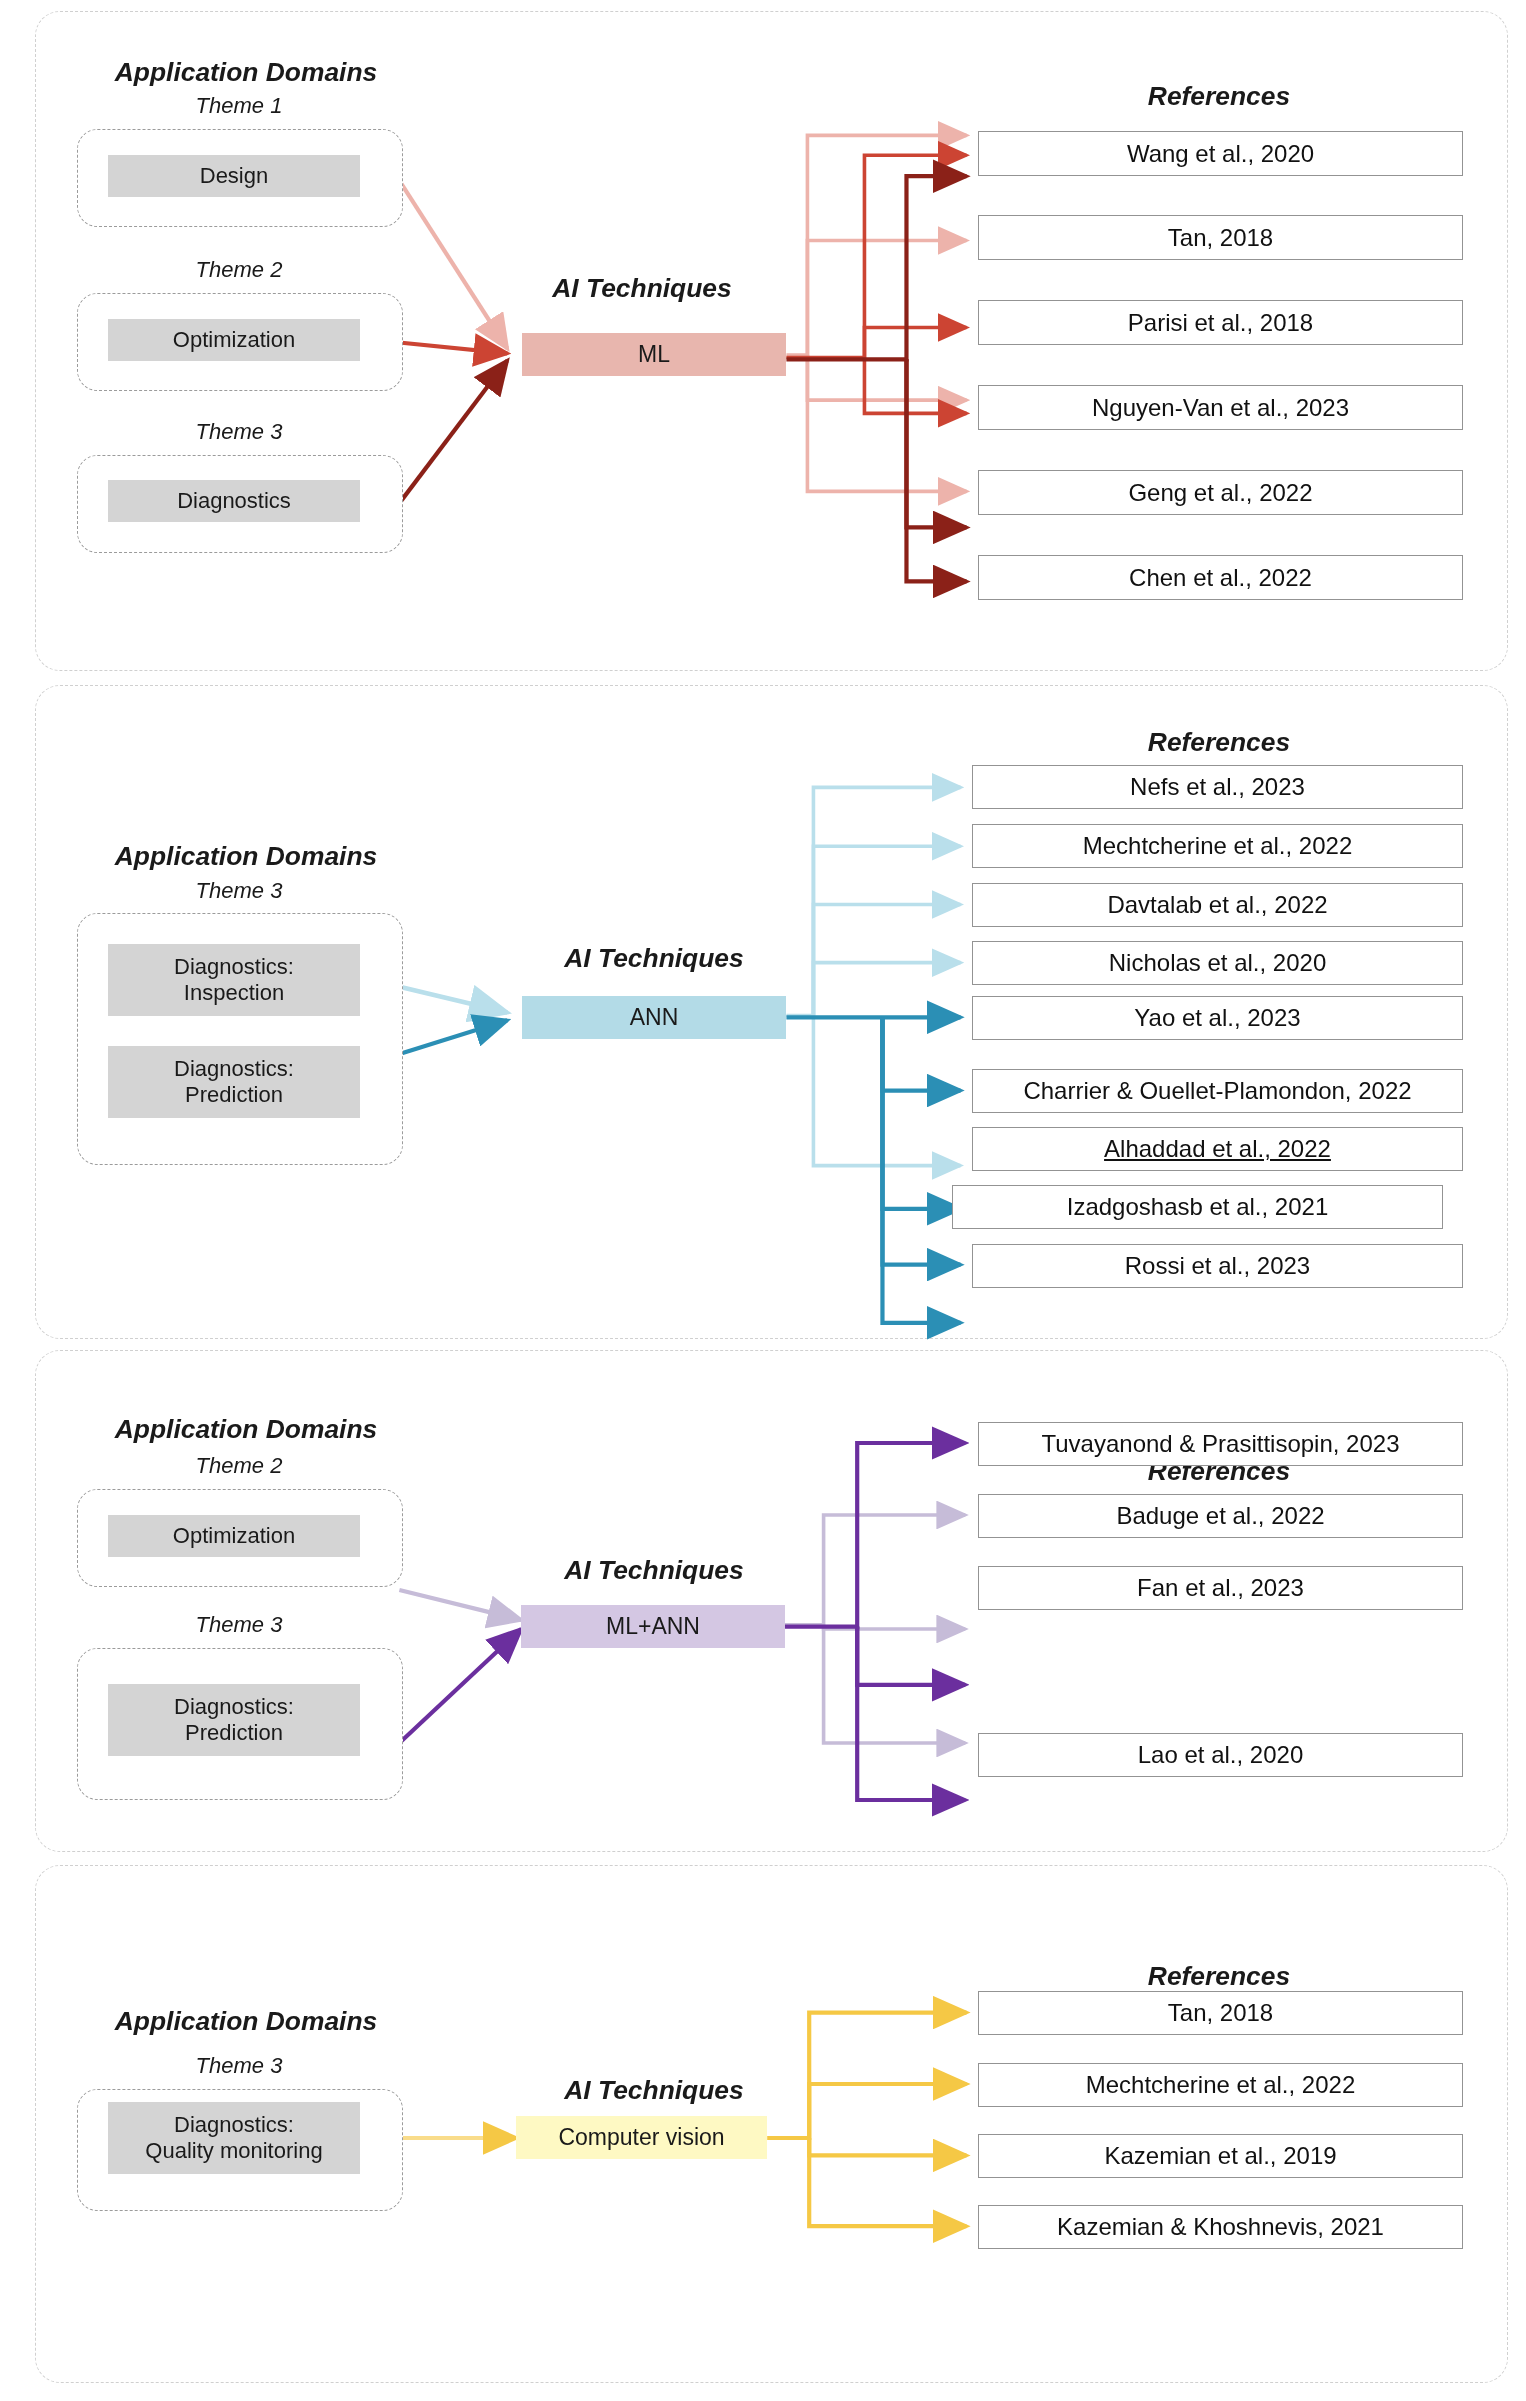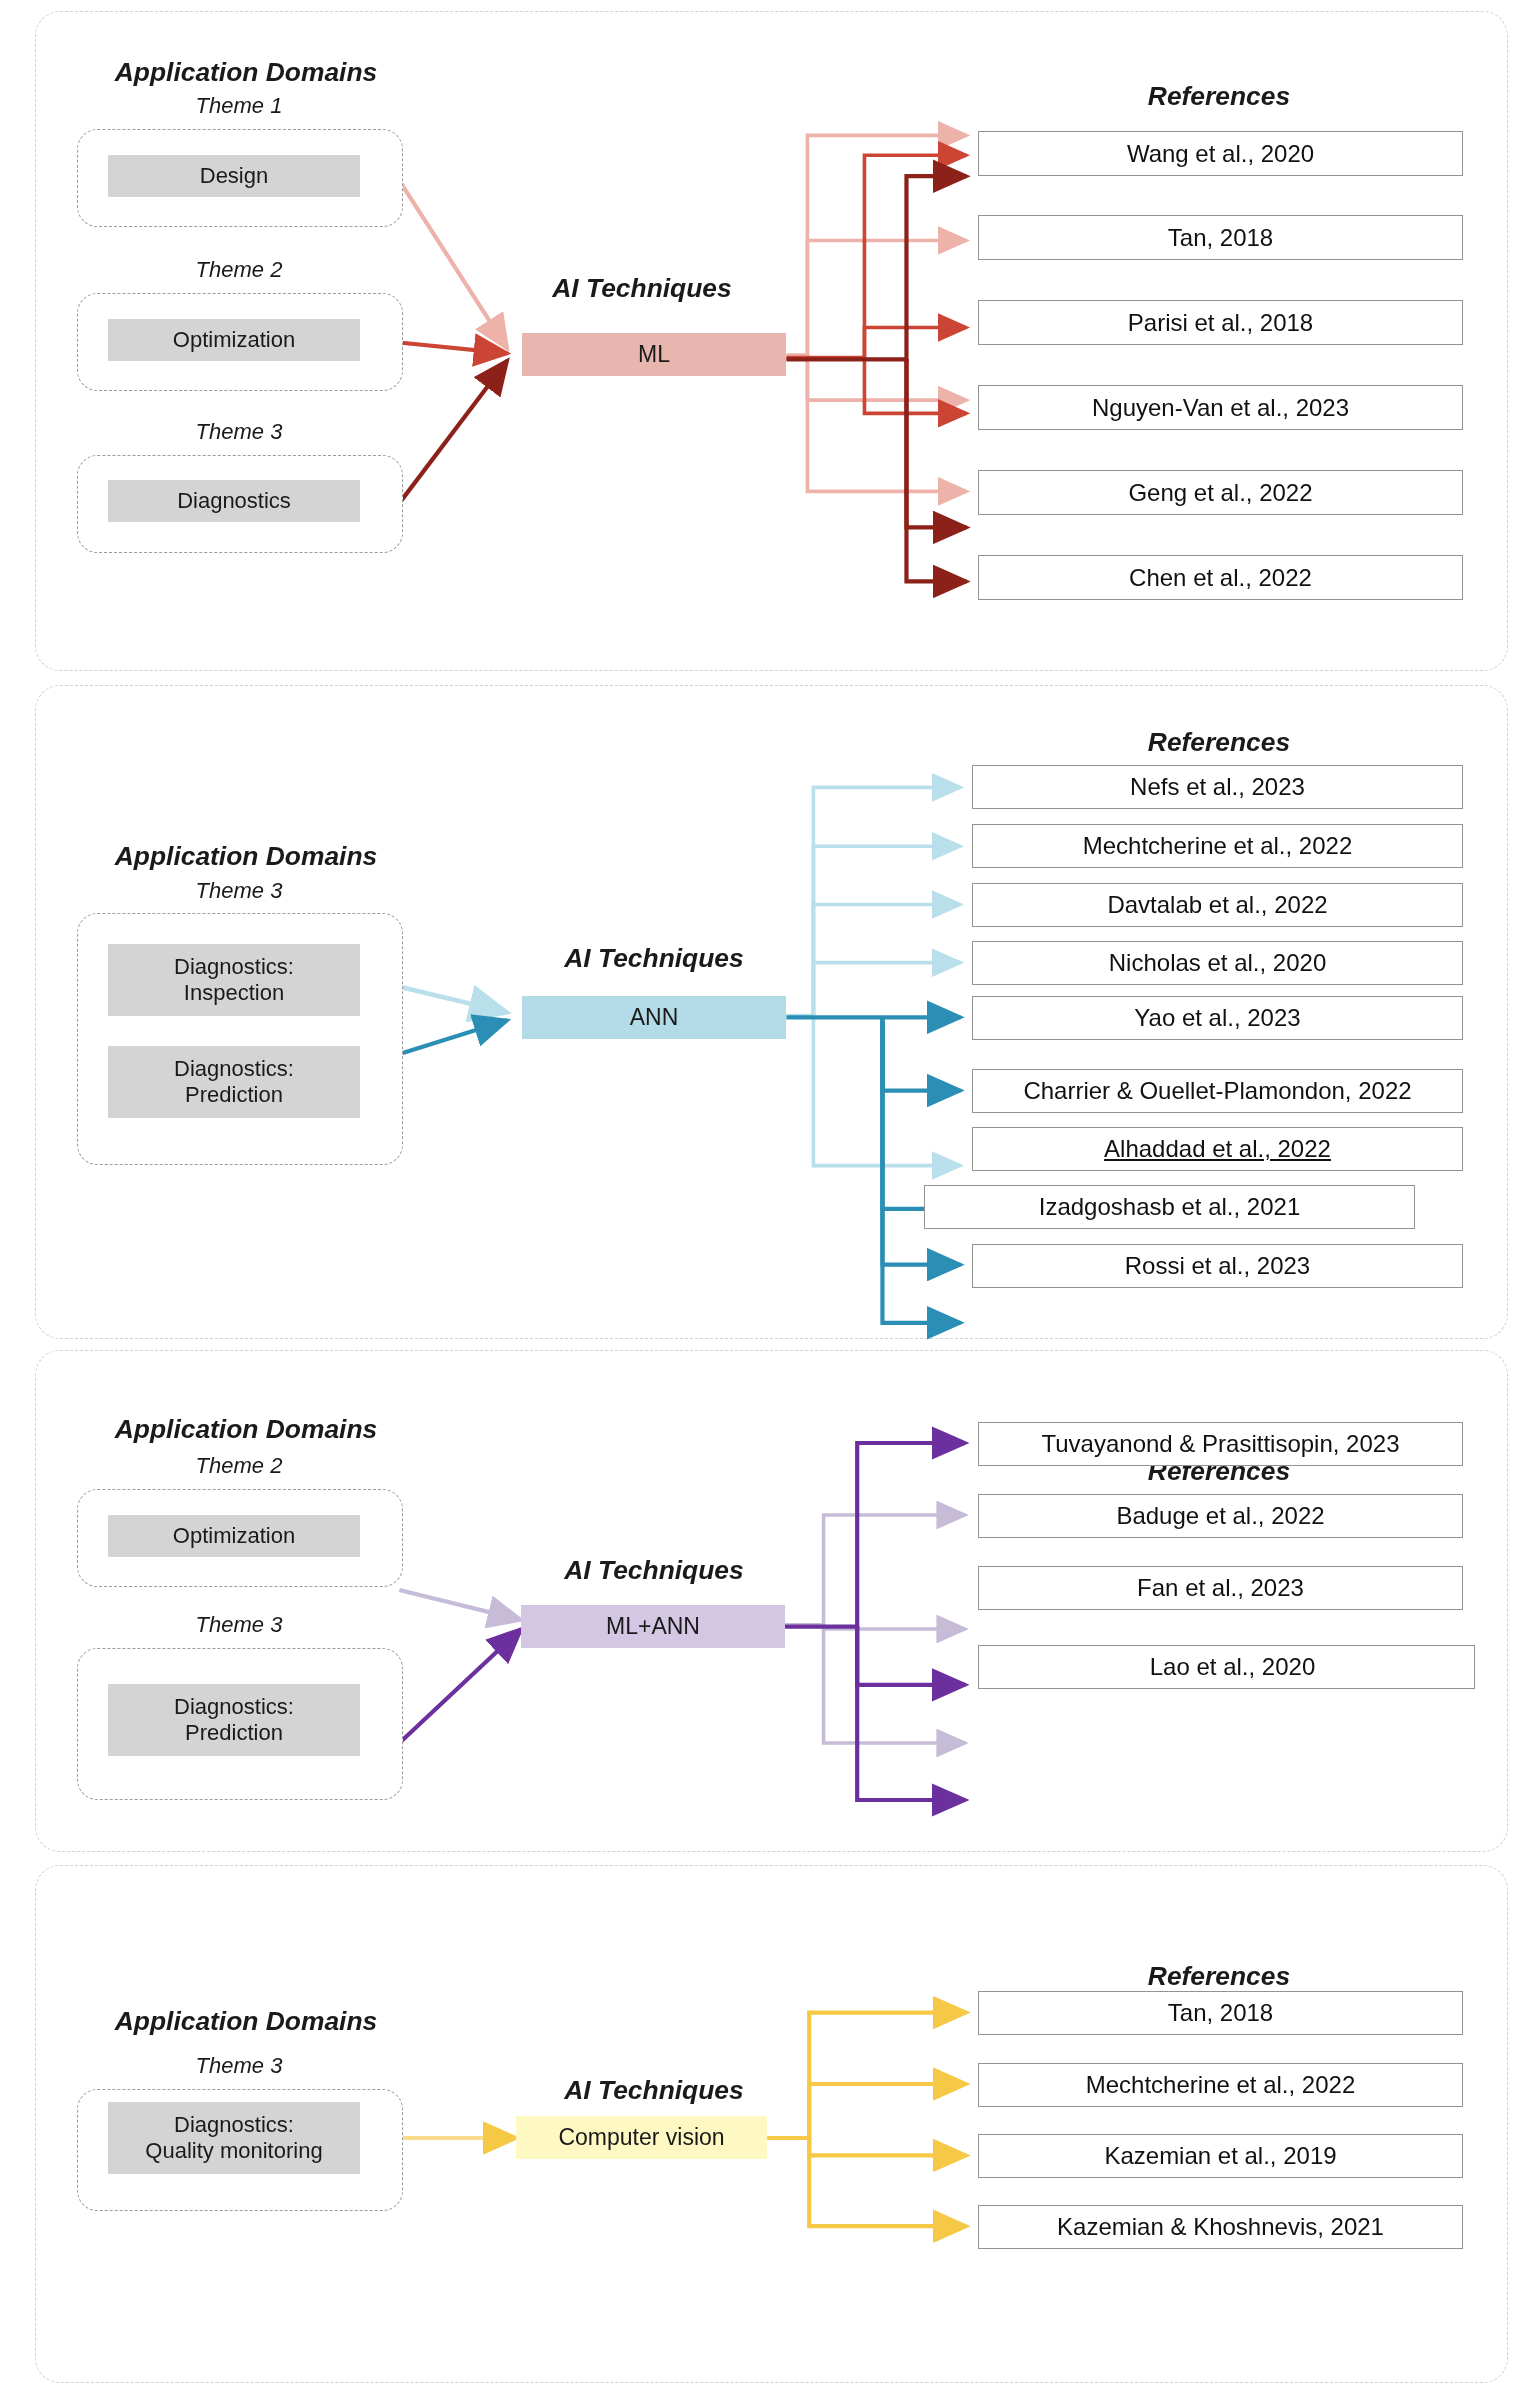--- a/index.html
+++ b/index.html
@@ -139,21 +139,21 @@
 
   <div class="tech-box" style="left:522px;top:996px;width:264px;height:43px;background:#b3dbe7;">ANN</div>
 
   <div class="ref-box" style="left:972px;top:765px;width:489px;height:42px;">Nefs et al., 2023</div>
   <div class="ref-box" style="left:972px;top:824px;width:489px;height:42px;">Mechtcherine et al., 2022</div>
   <div class="ref-box" style="left:972px;top:883px;width:489px;height:42px;">Davtalab et al., 2022</div>
   <div class="ref-box" style="left:972px;top:941px;width:489px;height:42px;">Nicholas et al., 2020</div>
   <div class="ref-box" style="left:972px;top:996px;width:489px;height:42px;">Yao et al., 2023</div>
   <div class="ref-box" style="left:972px;top:1069px;width:489px;height:42px;">Charrier &amp; Ouellet-Plamondon, 2022</div>
   <div class="ref-box" style="left:972px;top:1127px;width:489px;height:42px;text-decoration:underline;">Alhaddad et al., 2022</div>
-  <div class="ref-box" style="left:924px;top:1185px;width:489px;height:42px;">Izadgoshasb et al., 2021</div>
+  <div class="ref-box" style="left:952px;top:1185px;width:489px;height:42px;">Izadgoshasb et al., 2021</div>
   <div class="ref-box" style="left:972px;top:1244px;width:489px;height:42px;">Rossi et al., 2023</div>
 
   <div class="panel" style="left:35px;top:1350px;width:1471px;height:500px;"></div>
 
   <svg class="wires" width="1526" height="516" style="left:0;top:1350px;" viewBox="0 0 2542 860">
     <defs>
       <marker id="a-mla-l" markerWidth="9" markerHeight="8" refX="8" refY="4" orient="auto">
         <path d="M0,0 L9,4 L0,8 z" fill="#c6bcd8"></path>
         </marker>
       <marker id="a-mla-d" markerWidth="9" markerHeight="8" refX="8" refY="4" orient="auto">
@@ -185,21 +185,21 @@
   <div class="domain-box" style="left:108px;top:1684px;width:252px;height:72px;">
     <span style="white-space:pre-line;">Diagnostics:
 Prediction</span>
   </div>
 
   <div class="tech-box" style="left:521px;top:1605px;width:264px;height:43px;background:#d4c7e3;">ML+ANN</div>
 
   <div class="ref-box" style="left:978px;top:1422px;width:483px;height:42px;">Tuvayanond &amp; Prasittisopin, 2023</div>
   <div class="ref-box" style="left:978px;top:1494px;width:483px;height:42px;">Baduge et al., 2022</div>
   <div class="ref-box" style="left:978px;top:1566px;width:483px;height:42px;">Fan et al., 2023</div>
-  <div class="ref-box" style="left:978px;top:1645px;width:483px;height:42px;padding-left:12px;">Lao et al., 2020</div>
+  <div class="ref-box" style="left:978px;top:1733px;width:483px;height:42px;">Lao et al., 2020</div>
 
   <div class="panel" style="left:35px;top:1865px;width:1471px;height:516px;"></div>
 
   <svg class="wires" width="1526" height="534" style="left:0;top:1865px;" viewBox="0 0 2542 890">
     <defs>
       <marker id="a-cv" markerWidth="9" markerHeight="8" refX="8" refY="4" orient="auto">
         <path d="M0,0 L9,4 L0,8 z" fill="#f5c845"></path>
         </marker>
     </defs>
     <path d="M600,455 L860,455" stroke="#f9dc8a" stroke-width="7" fill="none" marker-end="url(#a-cv)"></path>

